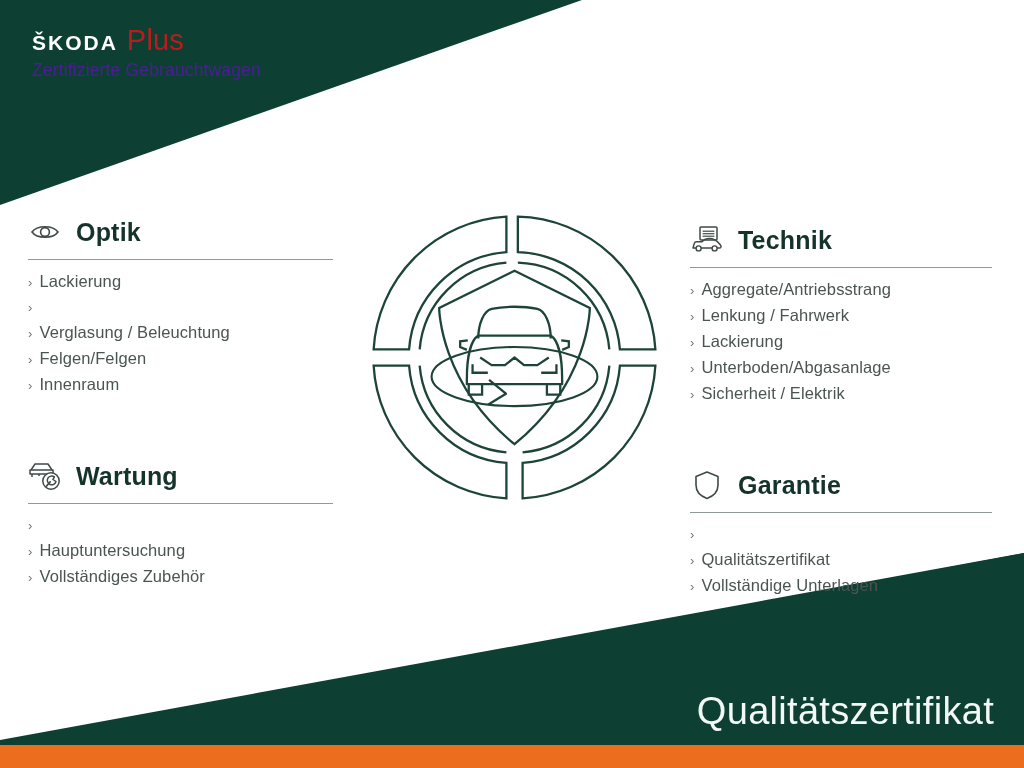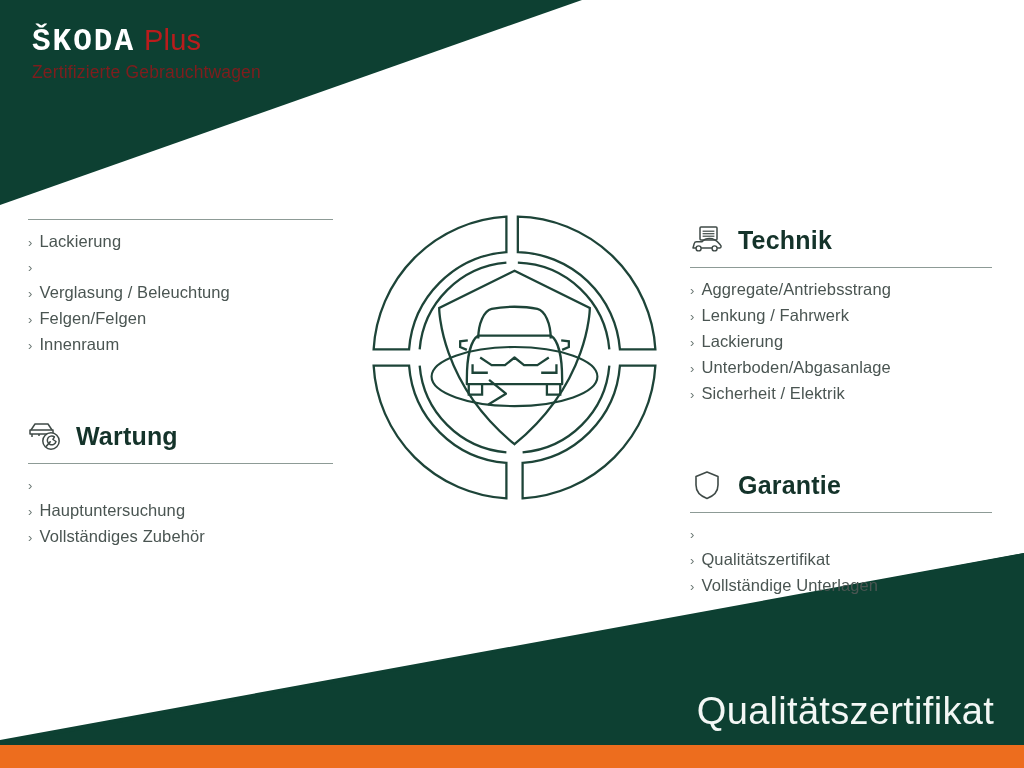--- a/index.html
+++ b/index.html
@@ -33,39 +33,38 @@
     top: 26px;
     z-index: 5;
   }
   #brand .wordmark {
     display: flex;
     align-items: baseline;
     gap: 9px;
     line-height: 1;
   }
   #brand .skoda {
-    font-size: 31px;
+    font-size: 21px;
     font-weight: 700;
     letter-spacing: 2.0px;
     color: #ffffff;
     line-height: 1;
-    font-family: Liberation Mono, monospace;
   }
   #brand .plus {
     font-size: 29px;
     font-weight: 400;
     color: #b91c1c;
     letter-spacing: 0.2px;
     line-height: 1;
   }
   #brand .tagline {
     margin-top: 6px;
     font-size: 17.5px;
     font-weight: 400;
-    color: #7f1d1d;
+    color: #4c1d95;
     letter-spacing: 0.15px;
     line-height: 1.1;
   }
 
   
   #footer-title {
     position: absolute;
     right: 30px;
     bottom: 38px;
     z-index: 5;
@@ -163,20 +162,29 @@
     <div class="wordmark">
       <span class="skoda">ŠKODA</span>
       <span class="plus">Plus</span>
     </div>
     <div class="tagline">Zertifizierte Gebrauchtwagen</div>
   </div>
 
   <div class="column" id="col-left">
 
     <div class="section">
+      <div class="section-head">
+        <span class="section-icon">
+          <svg width="34" height="32" viewBox="0 0 34 32">
+            <path d="M4 16 C9 9, 25 9, 30 16 C25 23, 9 23, 4 16 Z" fill="none" stroke="#3f4a47" stroke-width="1.6"></path>
+            <circle cx="17" cy="16" r="4.4" fill="none" stroke="#3f4a47" stroke-width="1.6"></circle>
+          </svg>
+        </span>
+        <span class="section-title">Optik</span>
+      </div>
       <div class="rule"></div>
       <ul class="bullet-list">
         <li>
             <span class="chev">›</span>
             <span>Lackierung</span>
           </li>
         <li>
             <span class="chev">›</span>
           </li>
         <li>

